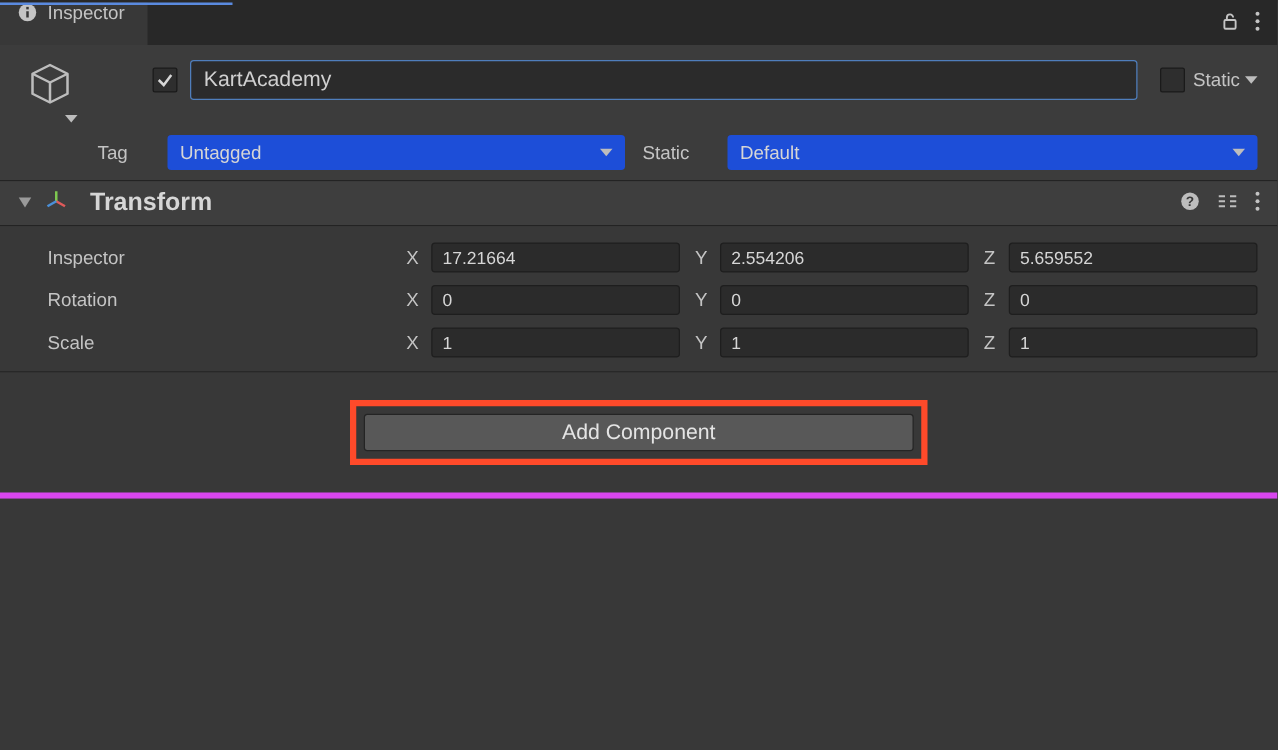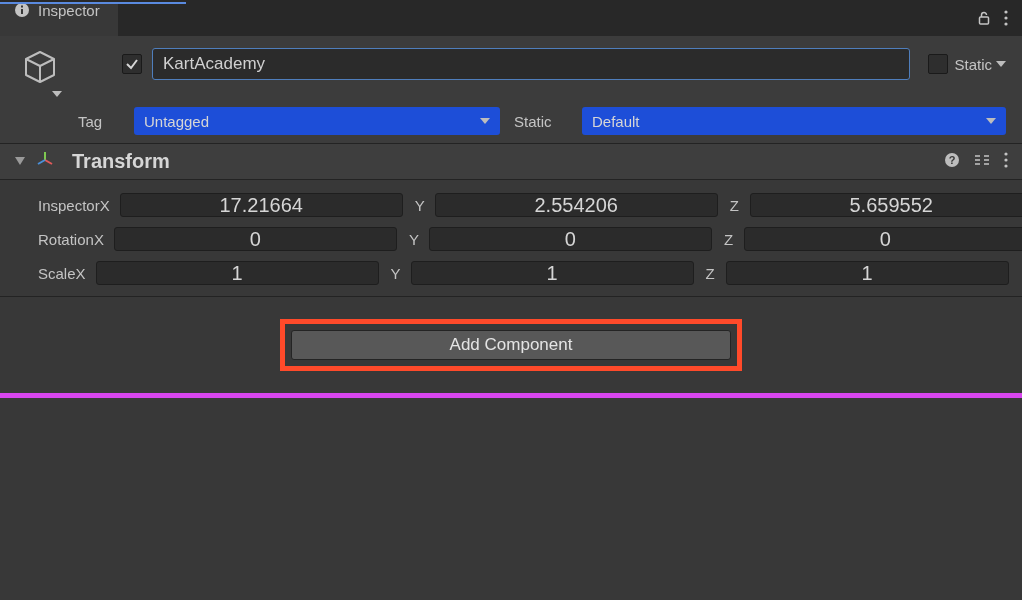--- a/index.html
+++ b/index.html
@@ -116,23 +116,22 @@
     border-bottom: 1px solid #232323;
   }
   .prop-row { display: flex; align-items: center; height: 34px; }
   .prop-label { width: 380px; color: #c4c4c4; }
   .xyz { display: flex; gap: 12px; flex: 1; }
   .xyz-group { display: flex; align-items: center; gap: 6px; flex: 1; }
   .xyz-group .axis { width: 14px; color: #c4c4c4; }
   .num-input {
     flex: 1; height: 24px;
     background: #2b2b2b; border: 1px solid #1e1e1e; border-radius: 3px;
-    color: #d6d6d6; font-size: 20px; padding: 0 8px;
+    color: #d6d6d6; font-size: 14px; padding: 0 8px;
     outline: none;
-    text-align: center;
   }
 
   
   .add-area {
     padding: 22px 0;
     display: flex; justify-content: center;
     border-bottom: 5px solid #d946ef;
     background: #383838;
   }
   .add-hl {

